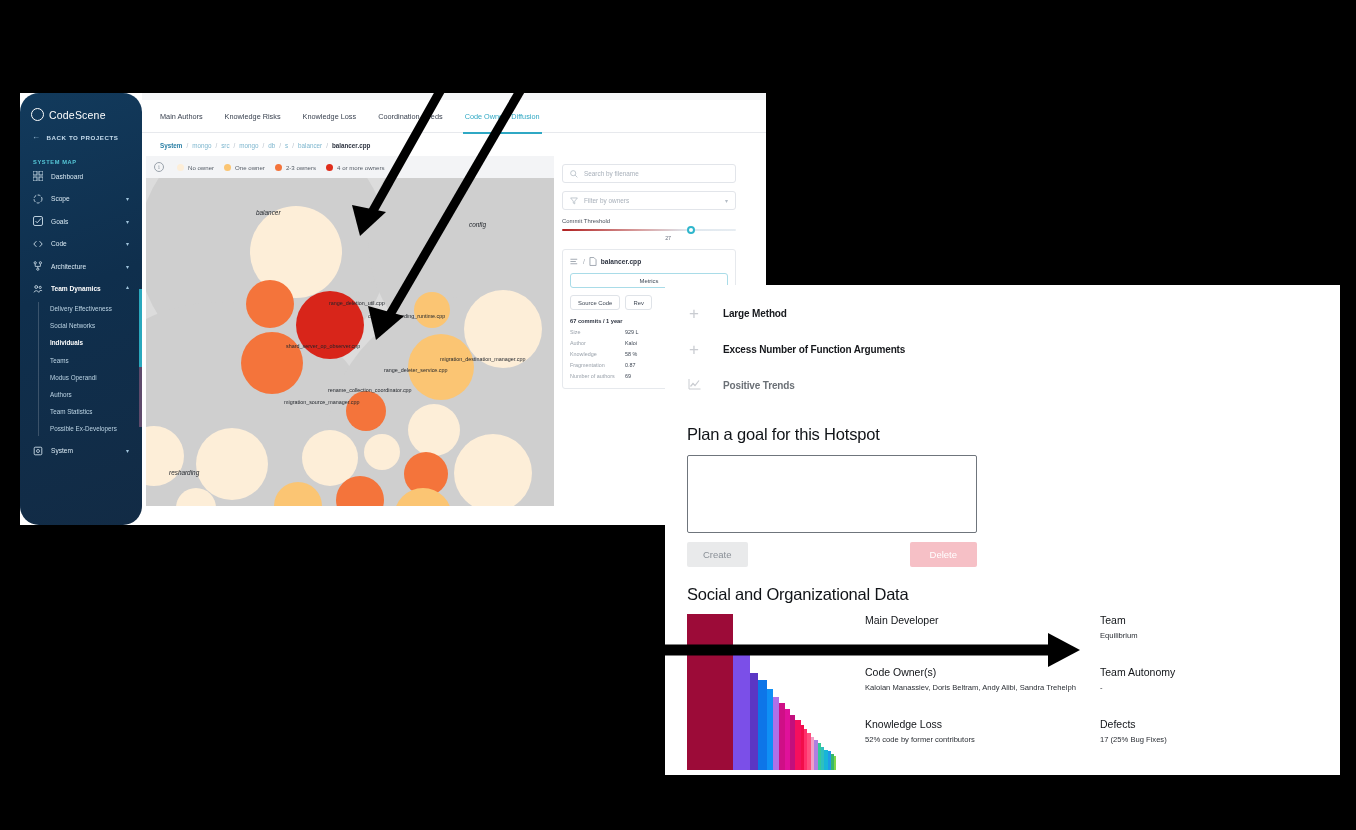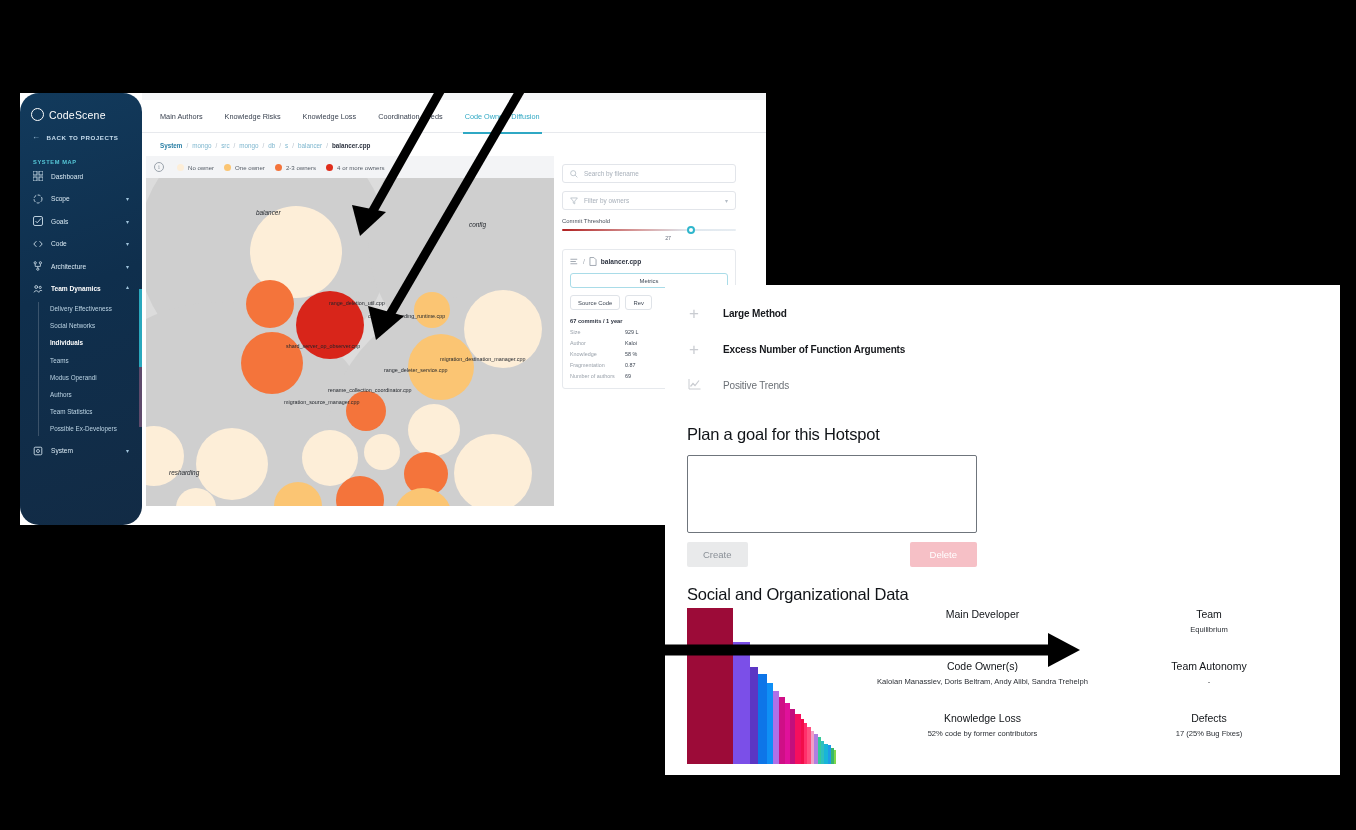--- a/index.html
+++ b/index.html
@@ -163,41 +163,41 @@
     width: 675px; height: 490px;
     background: #ffffff;
     padding: 0 0 0 0;
     overflow: hidden;
   }
   .ov-inner { padding: 10px 22px 0 22px; }
   .hs-row { display: flex; align-items: center; gap: 22px; height: 36px; }
   .hs-plus { color: #c9ccd1; font-size: 17px; line-height: 1; font-weight: 300; width: 14px; text-align: center; }
   .hs-ic { width: 14px; text-align: center; }
   .hs-title { font-size: 10px; font-weight: bold; color: #16181c; letter-spacing: -.15px; }
-  .hs-title.muted { font-weight: normal; color: #6b7076; }
+  .hs-title.muted { font-weight: bold; color: #6b7076; }
 
   .sec-title { font-size: 16.5px; color: #111418; margin: 22px 0 8px 0; letter-spacing: -.2px; }
   .cat-row { font-size: 8.8px; color: #5d646c; }
   .cat-row .choose { color: #ef8b95; margin-left: 6px; }
   #goal-text {
     margin-top: 11px; width: 290px; height: 78px;
     border: 1px solid #6f757c; border-radius: 2px; background: #fff;
   }
   .act-row { display: flex; width: 290px; margin-top: 9px; }
   .btn-create {
     background: #e9eaeb; color: #8a9097; font-size: 9.5px;
     padding: 7px 16px; border: none; border-radius: 2px;
   }
   .btn-delete {
     background: #f6c0c6; color: #ffffff; font-size: 9.5px;
     padding: 7px 20px; border: none; border-radius: 2px; margin-left: auto;
   }
 
-  .sec-title2 { font-size: 16.5px; color: #111418; margin: 18px 0 4px 0; letter-spacing: -.2px; }
-  #social-row { display: flex; gap: 0; text-align: center; }
+  .sec-title2 { font-size: 16.5px; color: #111418; margin: 18px 0 10px 0; letter-spacing: -.2px; }
+  #social-row { display: flex; gap: 0; }
   #stack-chart { width: 156px; height: 156px; flex: 0 0 156px; display: flex; }
   .sb-col { height: 100%; display: flex; flex-direction: column-reverse; }
   #social-grid {
     flex: 1; display: grid;
     grid-template-columns: 235px 1fr;
     grid-template-rows: 52px 52px 52px;
     padding-left: 22px;
   }
   .sd-k { font-size: 10.5px; color: #111418; }
   .sd-v { font-size: 7.6px; color: #2a2e34; margin-top: 5px; }

